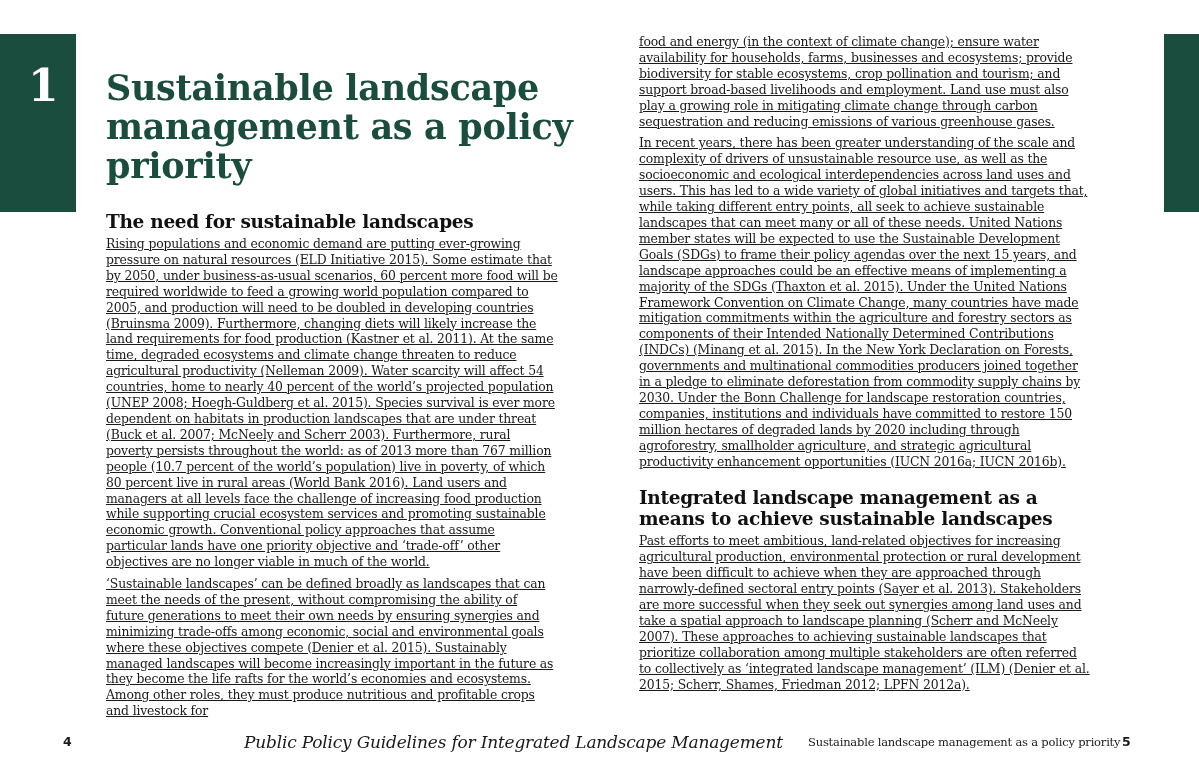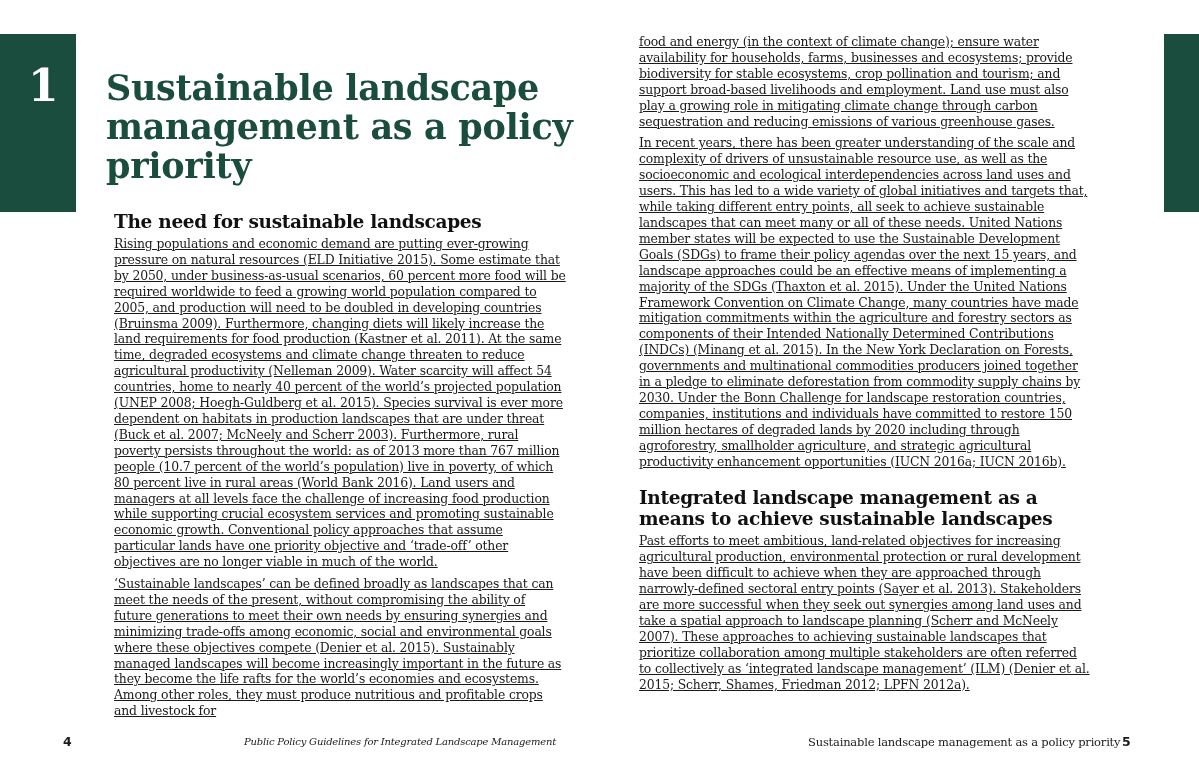--- a/index.html
+++ b/index.html
@@ -22,36 +22,36 @@
     position: absolute; left: 106px; top: 68px; width: 480px;
     font-family: "DejaVu Serif", serif; font-weight: bold;
     font-size: 35px; line-height: 39px; color: #1b4d3e;
     letter-spacing: -0.3px; margin: 0;
   }
   .col {
     position: absolute; width: 452px;
     font-family: "DejaVu Serif", "Liberation Serif", serif;
     font-size: 12.4px; line-height: 15.9px; color: #1a1a1a;
   }
-  .col-left { left: 114px; top: 211px; }
+  .col-left { left: 106px; top: 211px; }
   .col-right { left: 639px; top: 34px; }
   h2 {
     margin: 0 0 4px 0;
     font-family: "DejaVu Serif", serif; font-weight: bold;
     font-size: 18.5px; line-height: 21px; color: #111;
     letter-spacing: -0.3px;
   }
   p { margin: 0 0 6px 0; letter-spacing: -0.15px; text-decoration: underline; }
   .col-right h2 { margin-top: 18px; }
   .footer {
     position: absolute; top: 735px;
     font-size: 12px; line-height: 14px; color: #1a1a1a;
   }
   .page-num-left { left: 63px; font-family: "DejaVu Sans", sans-serif; font-weight: bold; font-size: 12.5px; }
-  .running-left { left: 244px; font-style: italic; font-family: "DejaVu Serif", serif; font-size: 10px; letter-spacing: -0.2px; }
+  .running-left { left: 244px; font-style: italic; font-family: "DejaVu Serif", serif; font-size: 17px; letter-spacing: -0.2px; }
   .running-right { left: 808px; font-family: "DejaVu Serif", serif; font-size: 11.5px; letter-spacing: -0.2px; }
   .page-num-right { left: 1122px; font-family: "DejaVu Sans", sans-serif; font-weight: bold; font-size: 12.5px; }
 </style>
 </head>
 <body>
 
 <div class="green-block left-block" style="background: rgb(27, 77, 62);"></div>
 <div class="chapter-num">1</div>
 <h1 class="chapter-title" style="color: rgb(27, 77, 62);">Sustainable landscape management as a policy priority</h1>
 

